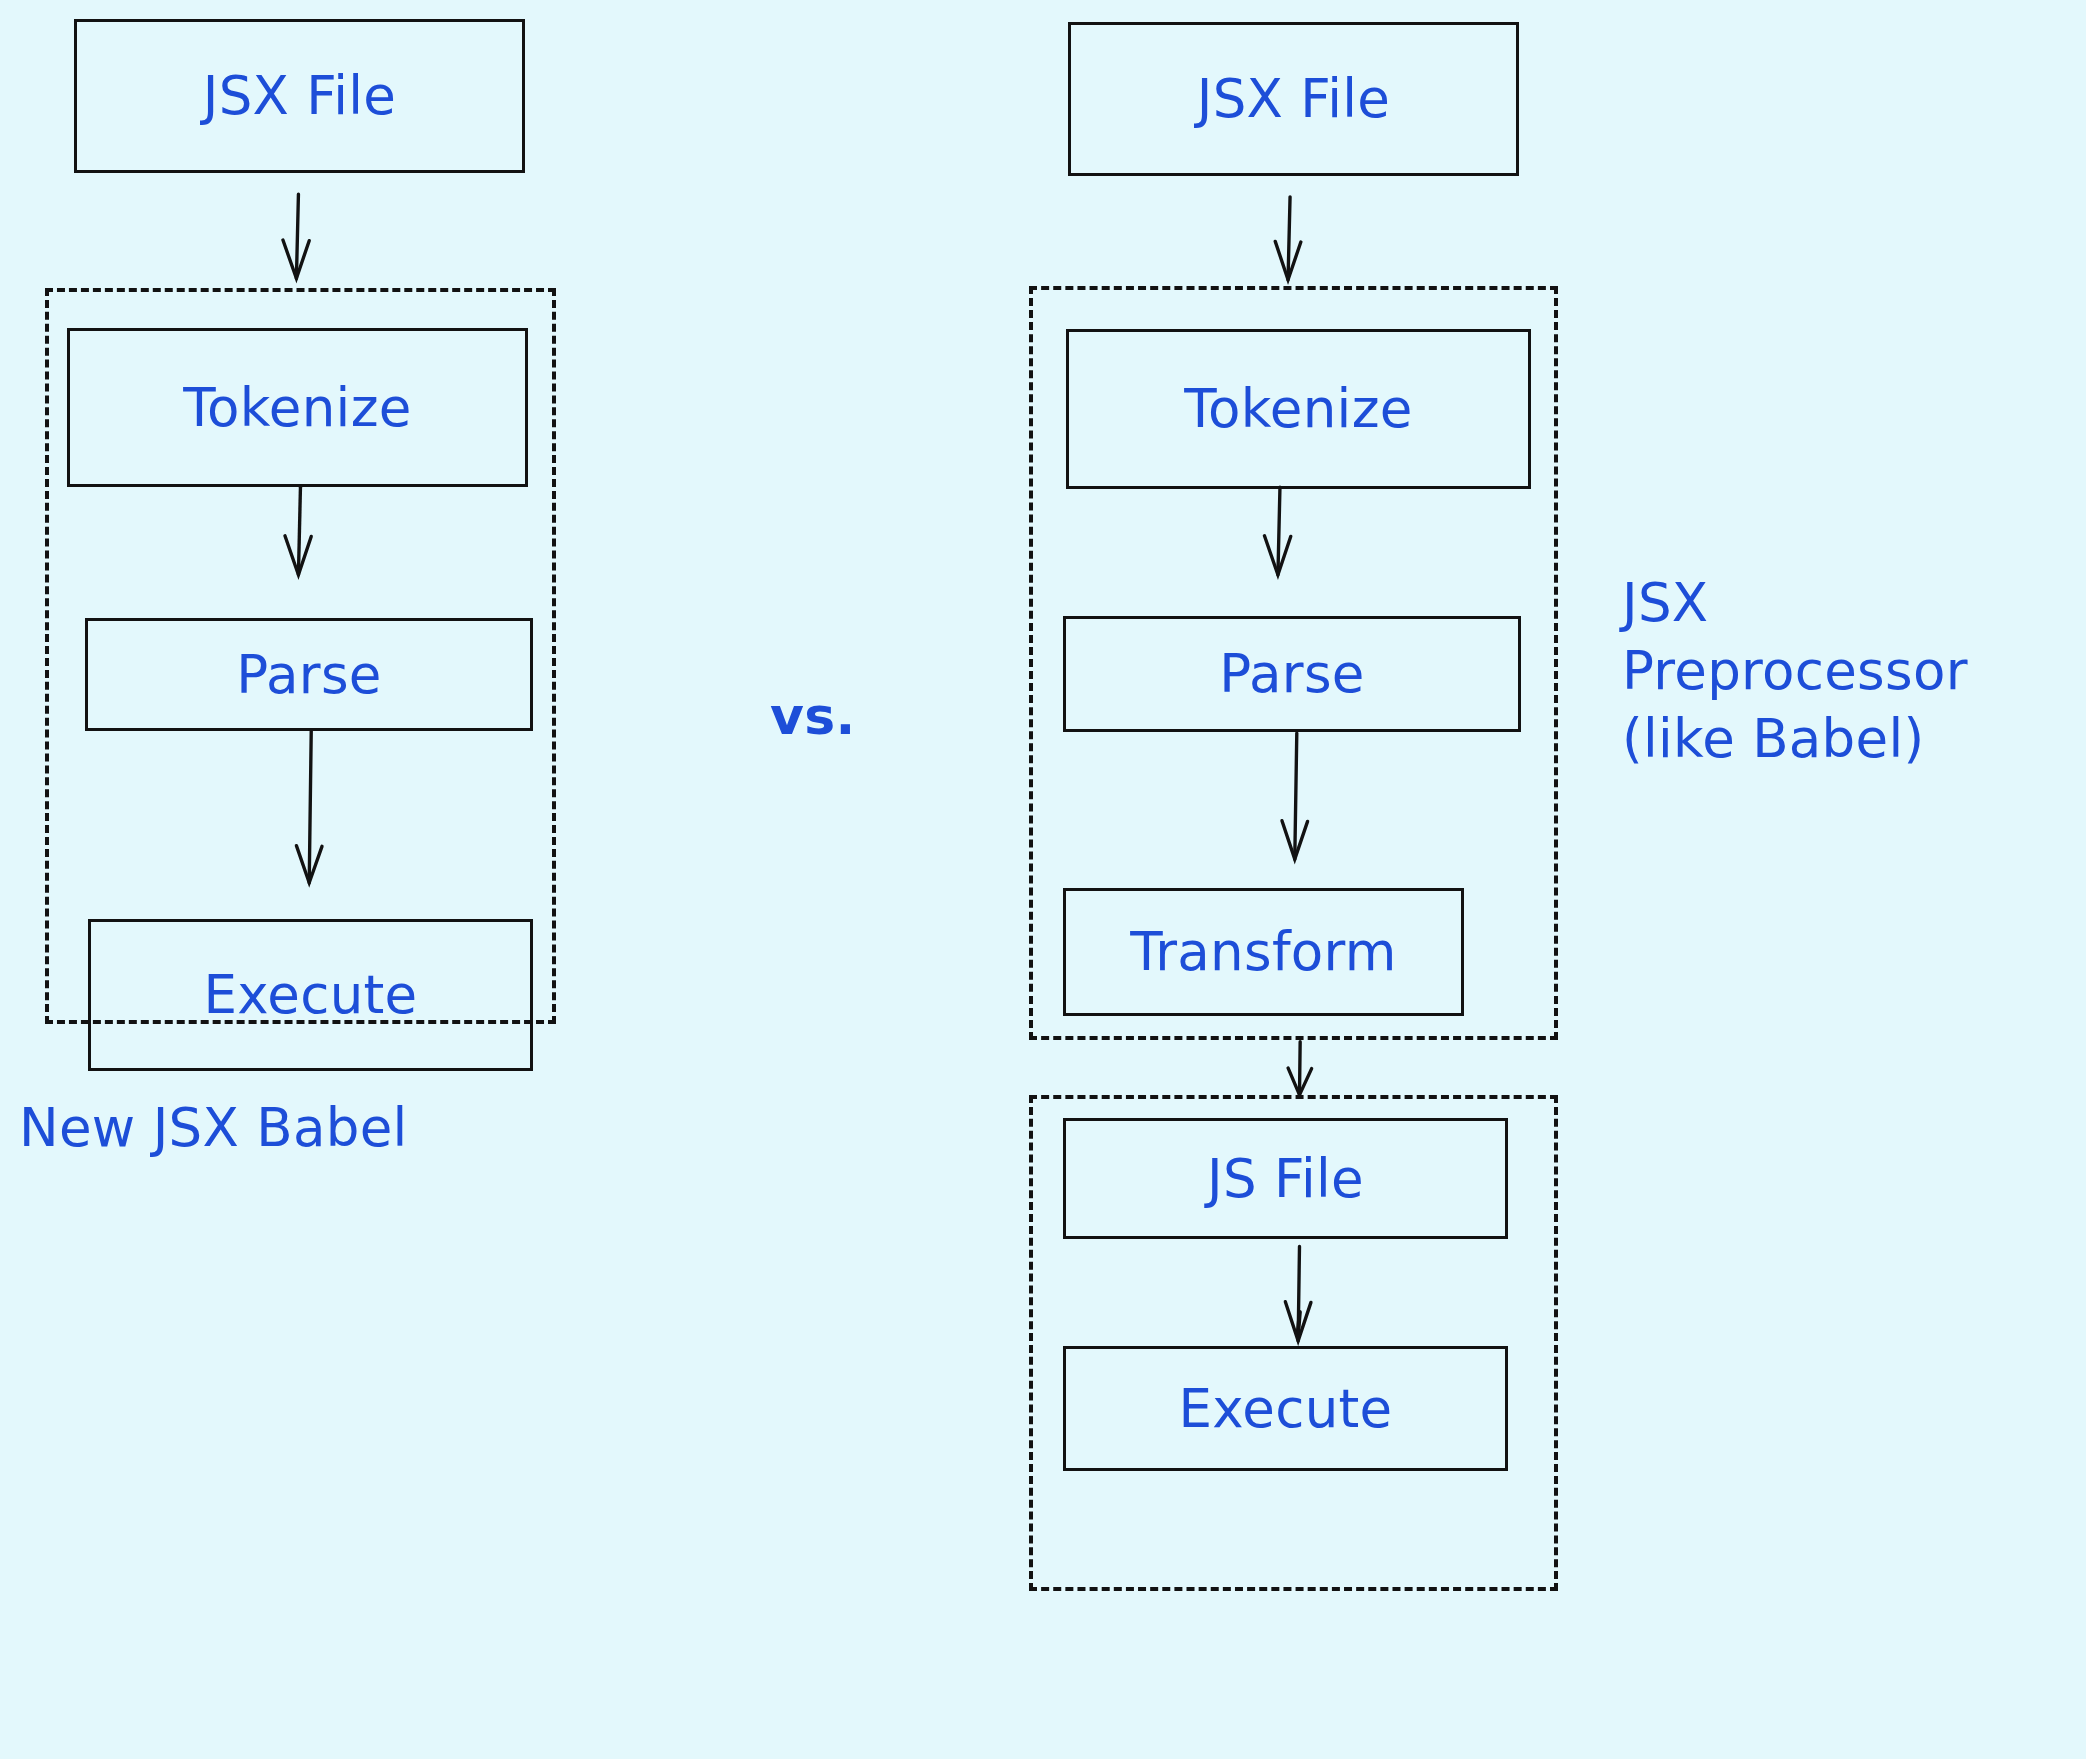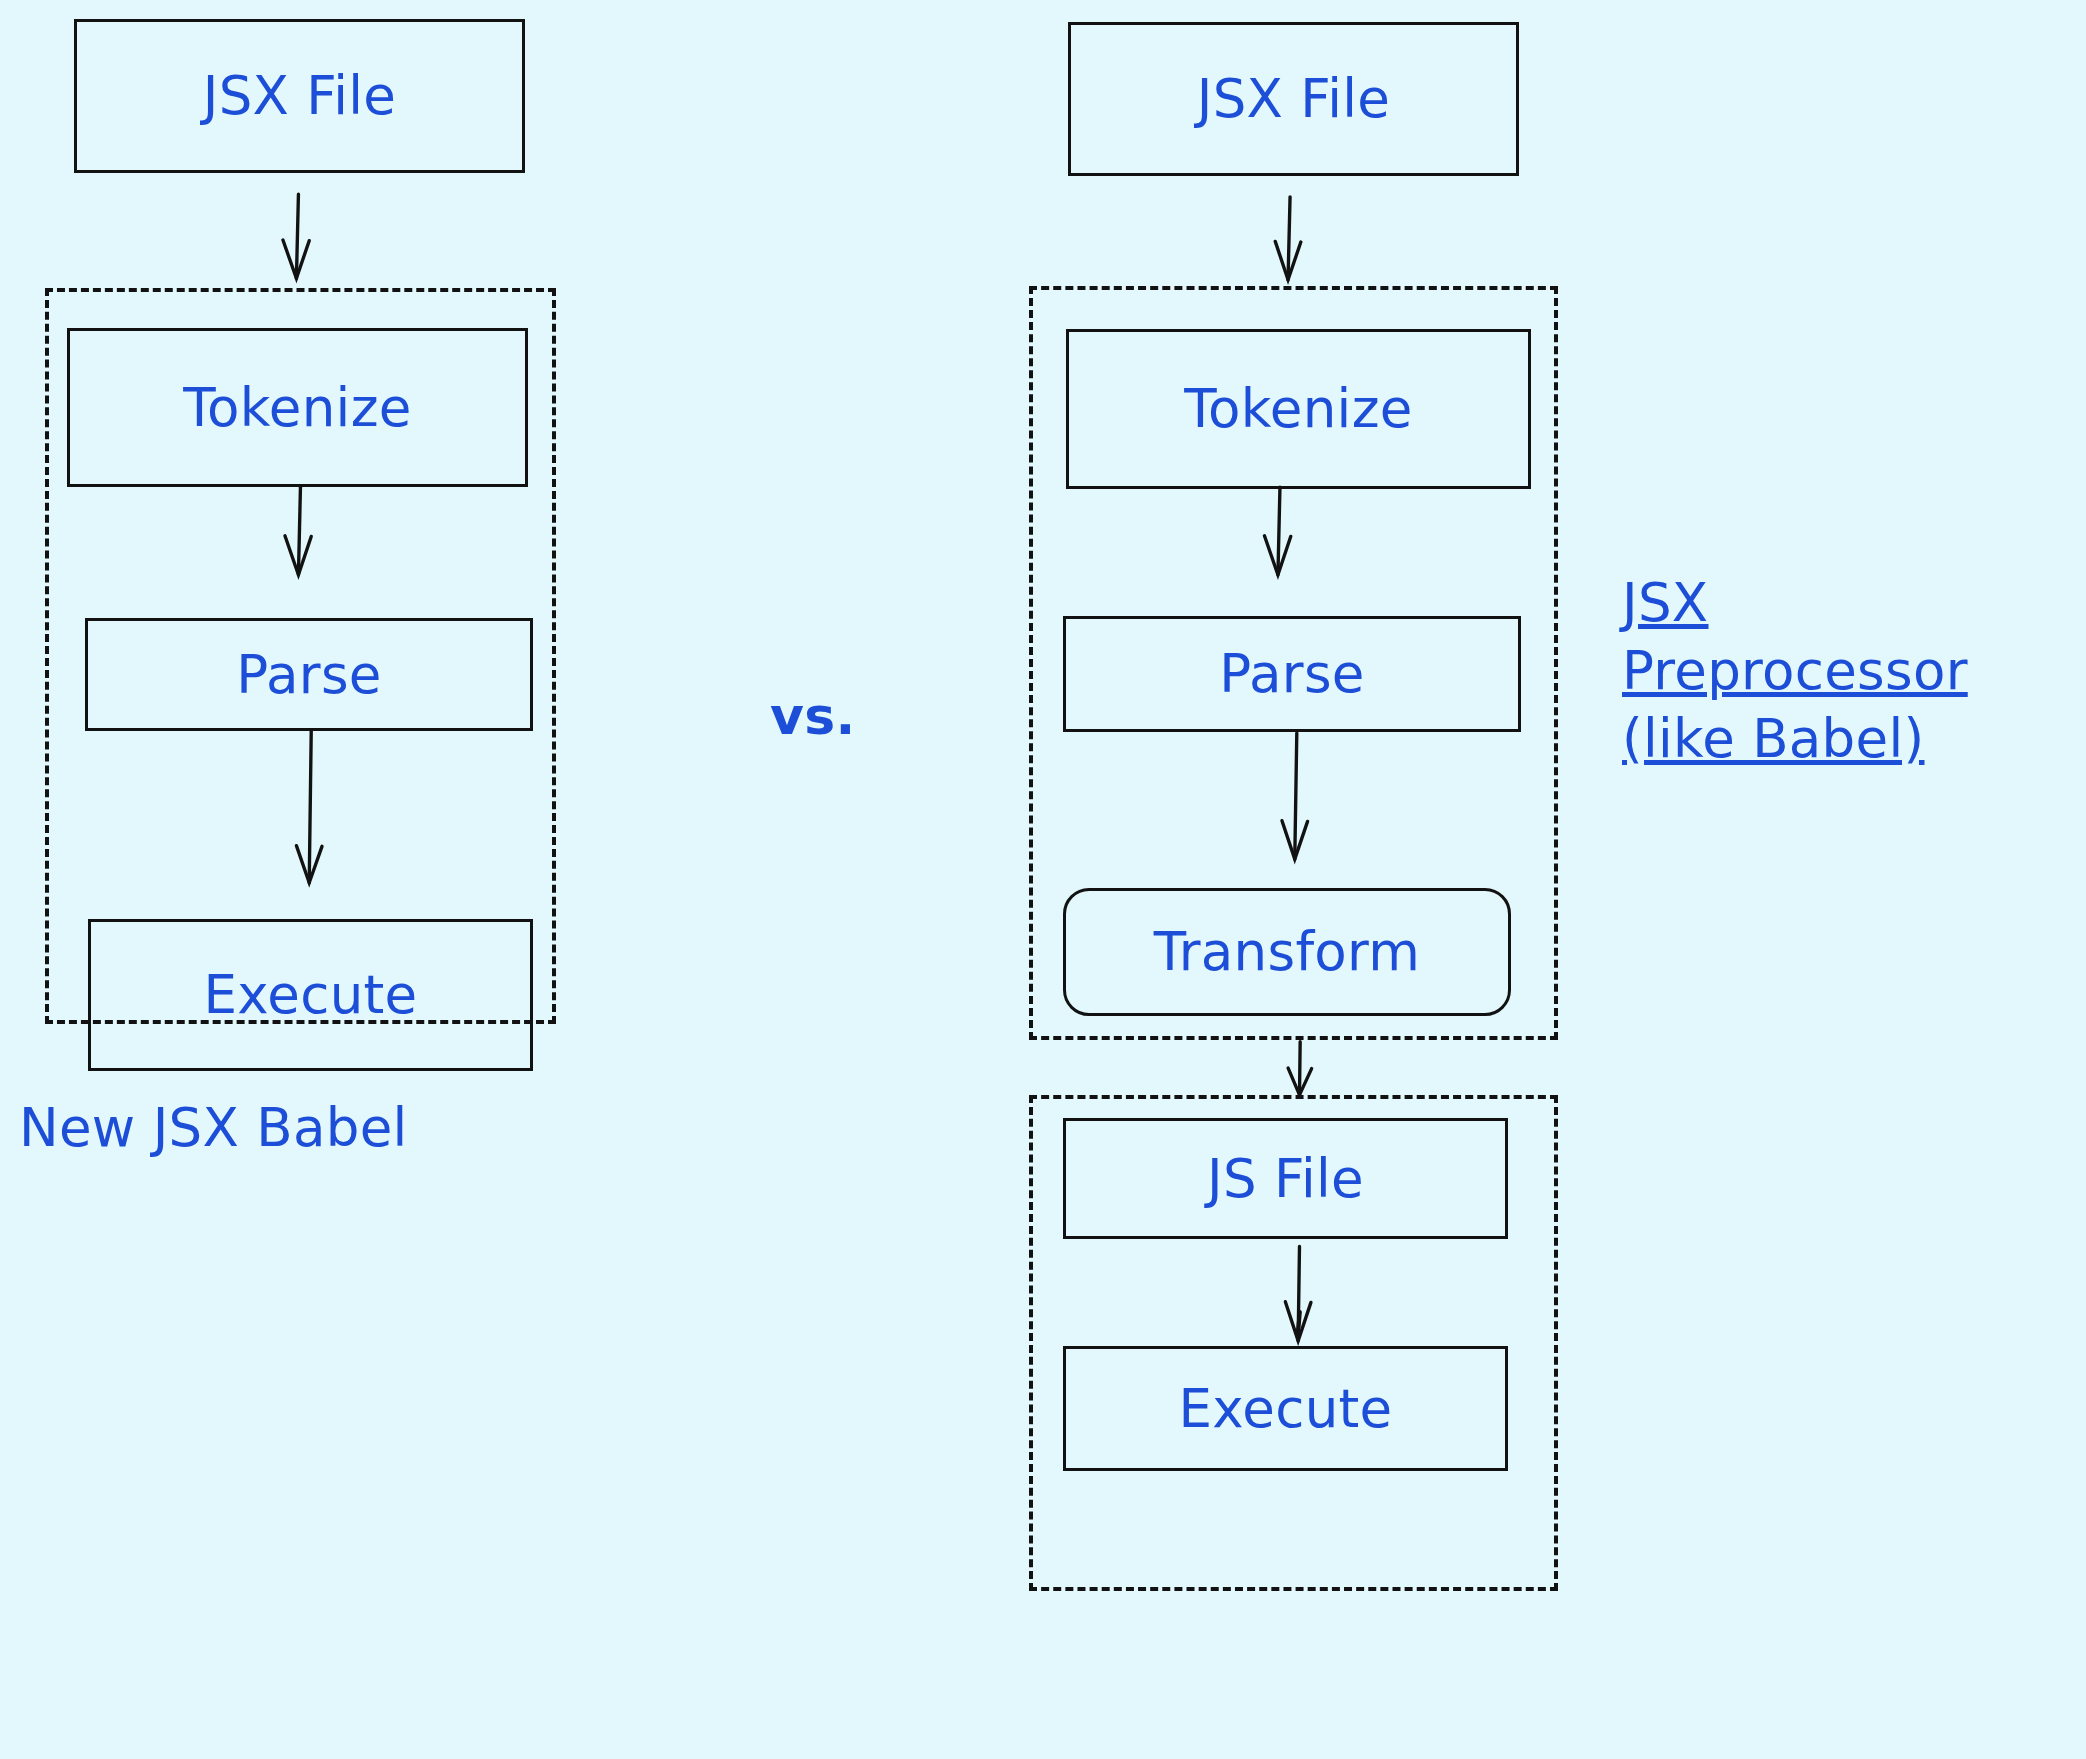--- a/index.html
+++ b/index.html
@@ -48,21 +48,21 @@
     font-weight: 400;
   }
   .node-label {
     font-size: 53px;
     text-align: center;
   }
   .free-label {
     position: absolute;
     font-size: 53px;
   }
-  .free-label.multiline { white-space: pre-line; line-height: 1.28; text-decoration: underline; }
+  .free-label.multiline { white-space: pre-line; line-height: 1.28; }
 
   
   #arrows {
     position: absolute;
     left: 0; top: 0;
     width: 2087px;
     height: 1760px;
     pointer-events: none;
   }
   #arrows path, #arrows line {
@@ -151,21 +151,21 @@
   <div class="group" style="left:1029px; top:286px; width:529px; height:754px;"></div>
 
   <div class="node" style="left:1066px; top:329px; width:465px; height:160px;">
     <span class="node-label">Tokenize</span>
   </div>
 
   <div class="node" style="left:1063px; top:616px; width:458px; height:116px;">
     <span class="node-label">Parse</span>
   </div>
 
-  <div class="node" style="left:1063px; top:888px; width:448px; height:128px;border-radius:26px;">
+  <div class="node" style="left:1063px; top:888px; width:401px; height:128px;">
     <span class="node-label">Transform</span>
   </div>
 
   <div class="free-label multiline" style="left:1622px; top:569px;">JSX
 Preprocessor
 (like Babel)</div>
 
   <div class="group" style="left:1029px; top:1095px; width:529px; height:496px;"></div>
 
   <div class="node" style="left:1063px; top:1118px; width:445px; height:121px;">

